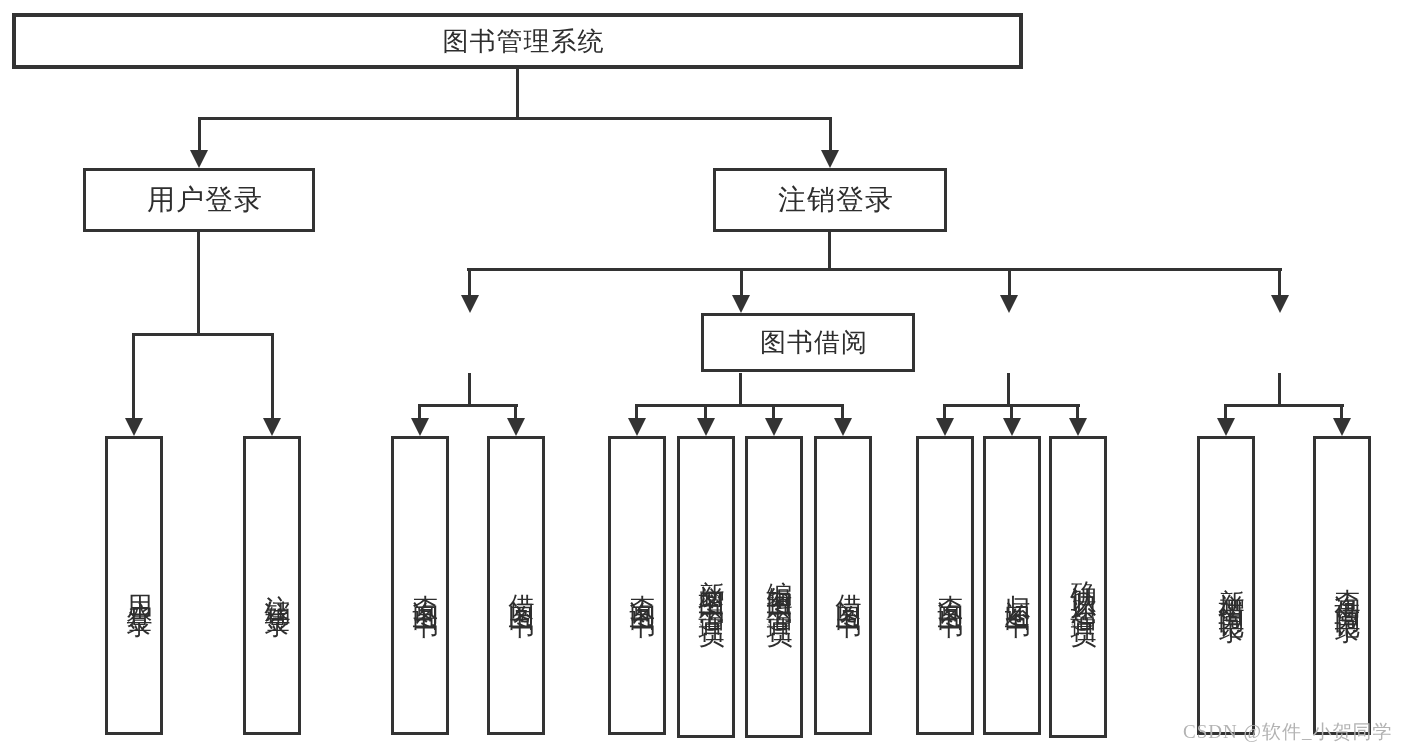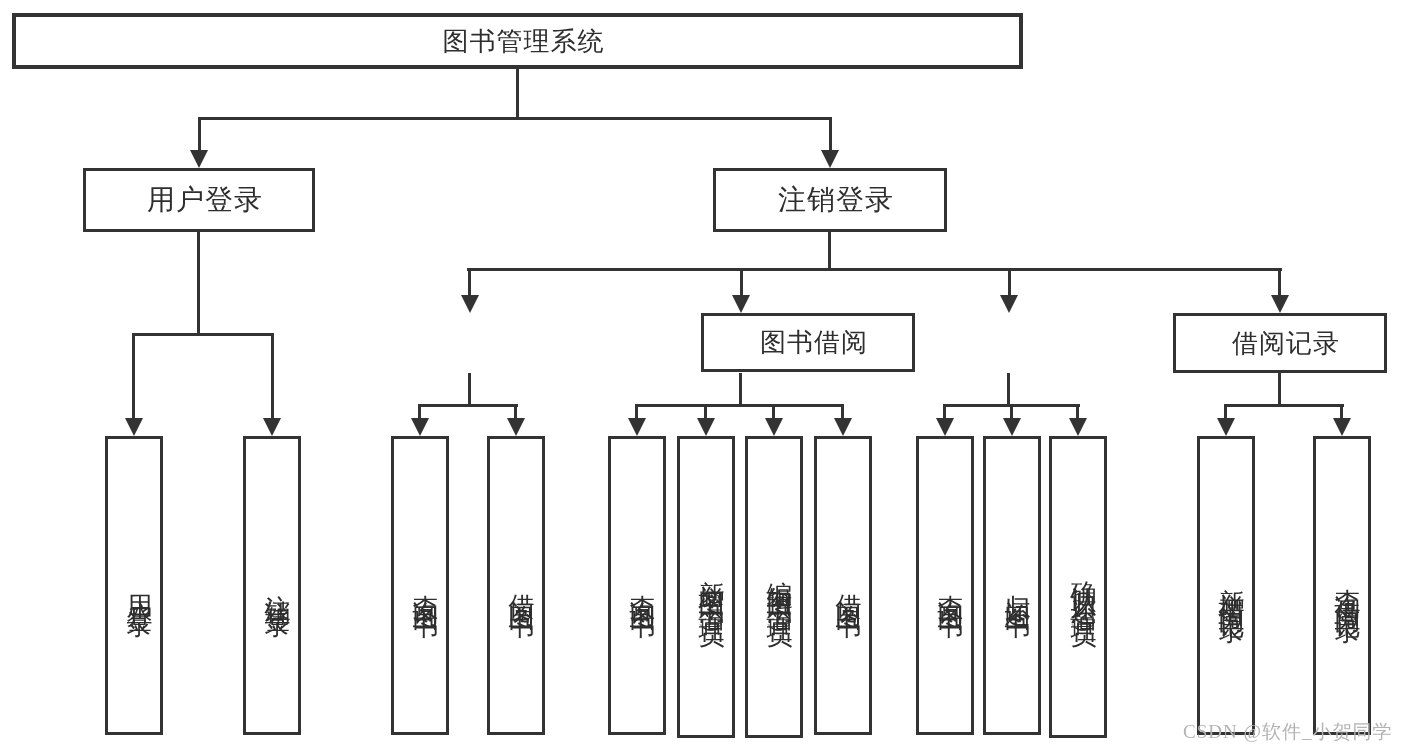--- a/index.html
+++ b/index.html
@@ -40,21 +40,20 @@
 <body>
 
 <div id="canvas">
 
   <div class="box bh root" style="left:12px;top:13px;width:1011px;height:56px;">图书管理系统</div>
 
   <div class="box bh l2" style="left:83px;top:168px;width:232px;height:64px;">用户登录</div>
   <div class="box bh l2" style="left:713px;top:168px;width:234px;height:64px;">注销登录</div>
 
   <div class="box bh" style="left:654px;top:313px;width:214px;height:59px;margin-left:47px;">图书借阅</div>
-  <div class="box bh" style="left:1173px;top:313px;width:214px;height:60px;">借阅记录</div>
 
   <div class="box bv" style="left:105px;top:436px;width:58px;height:299px;">用户登录</div>
   <div class="box bv" style="left:243px;top:436px;width:58px;height:299px;">注销登录</div>
 
   <div class="box bv" style="left:391px;top:436px;width:58px;height:299px;">查询图书</div>
   <div class="box bv" style="left:487px;top:436px;width:58px;height:299px;">借阅图书</div>
 
   <div class="box bv" style="left:608px;top:436px;width:58px;height:299px;">查询图书</div>
   <div class="box bv" style="left:677px;top:436px;width:58px;height:302px;">新增图书（管理员）</div>
   <div class="box bv" style="left:745px;top:436px;width:58px;height:302px;">编辑图书（管理员）</div>

